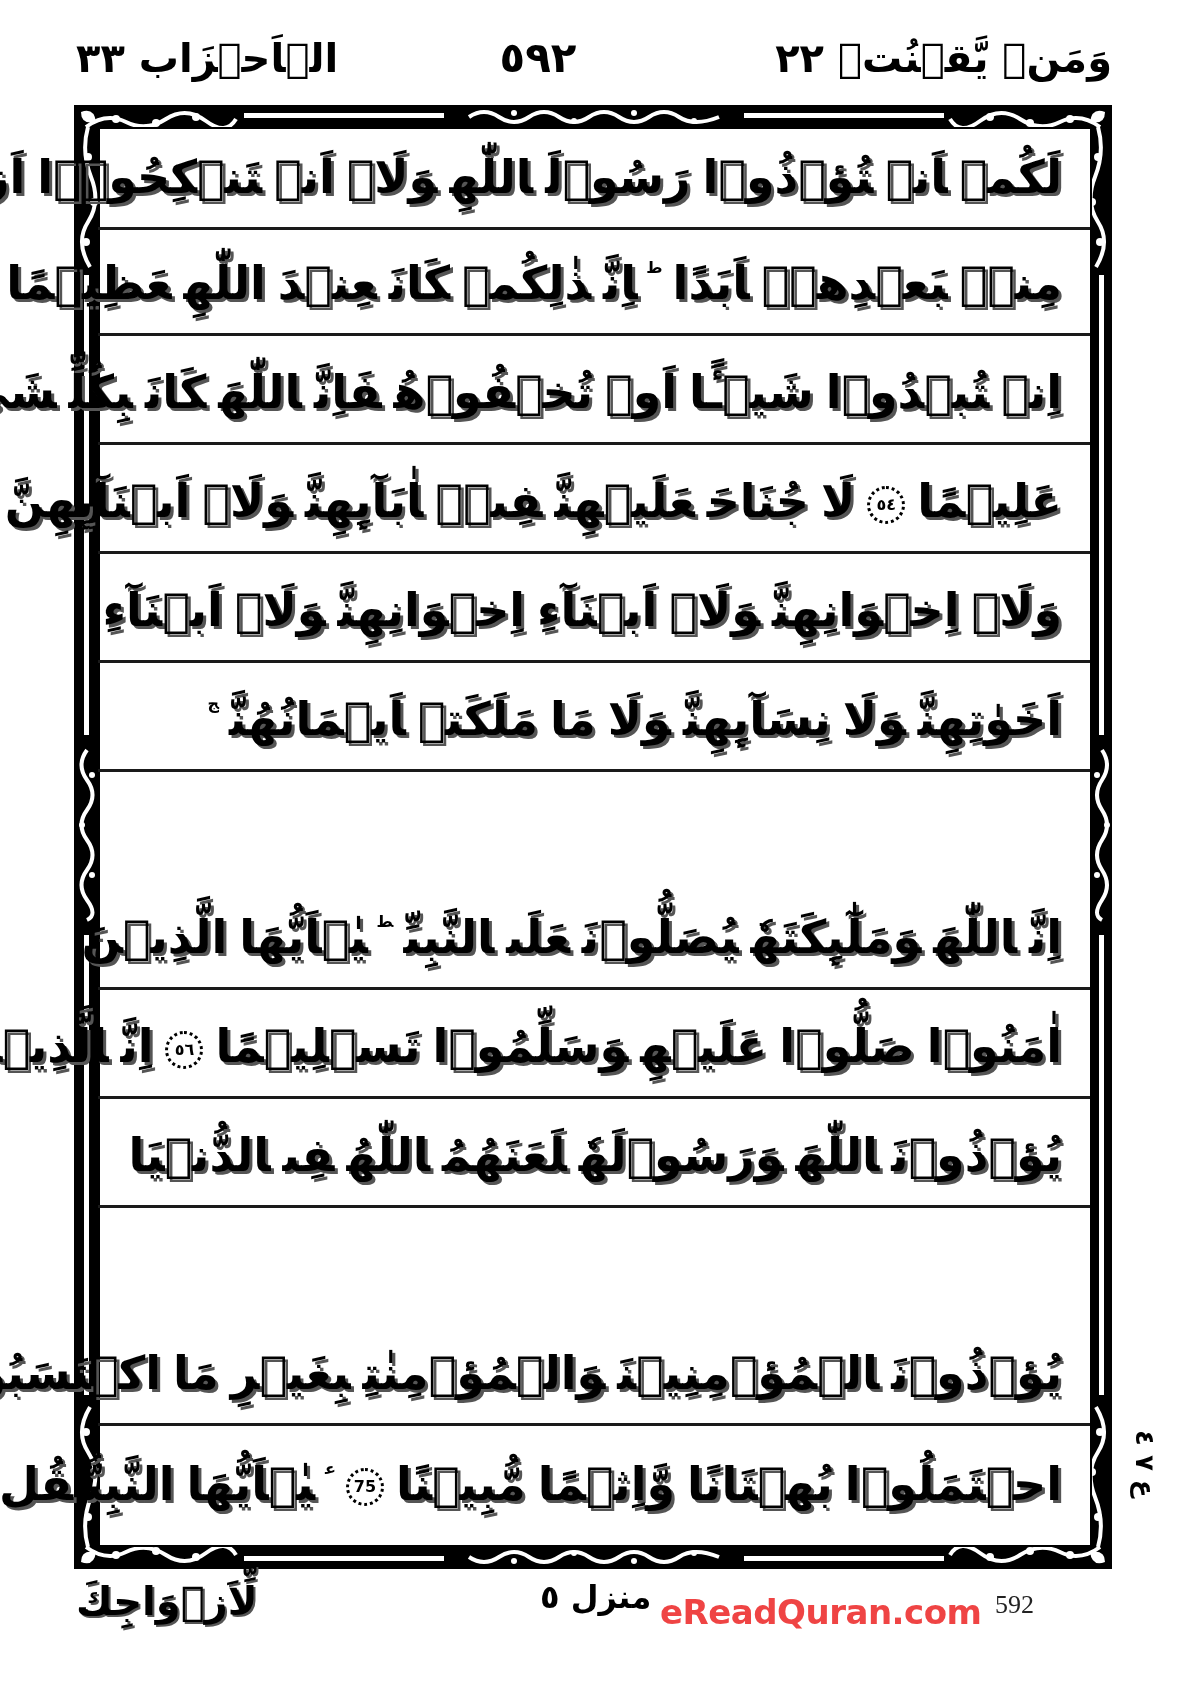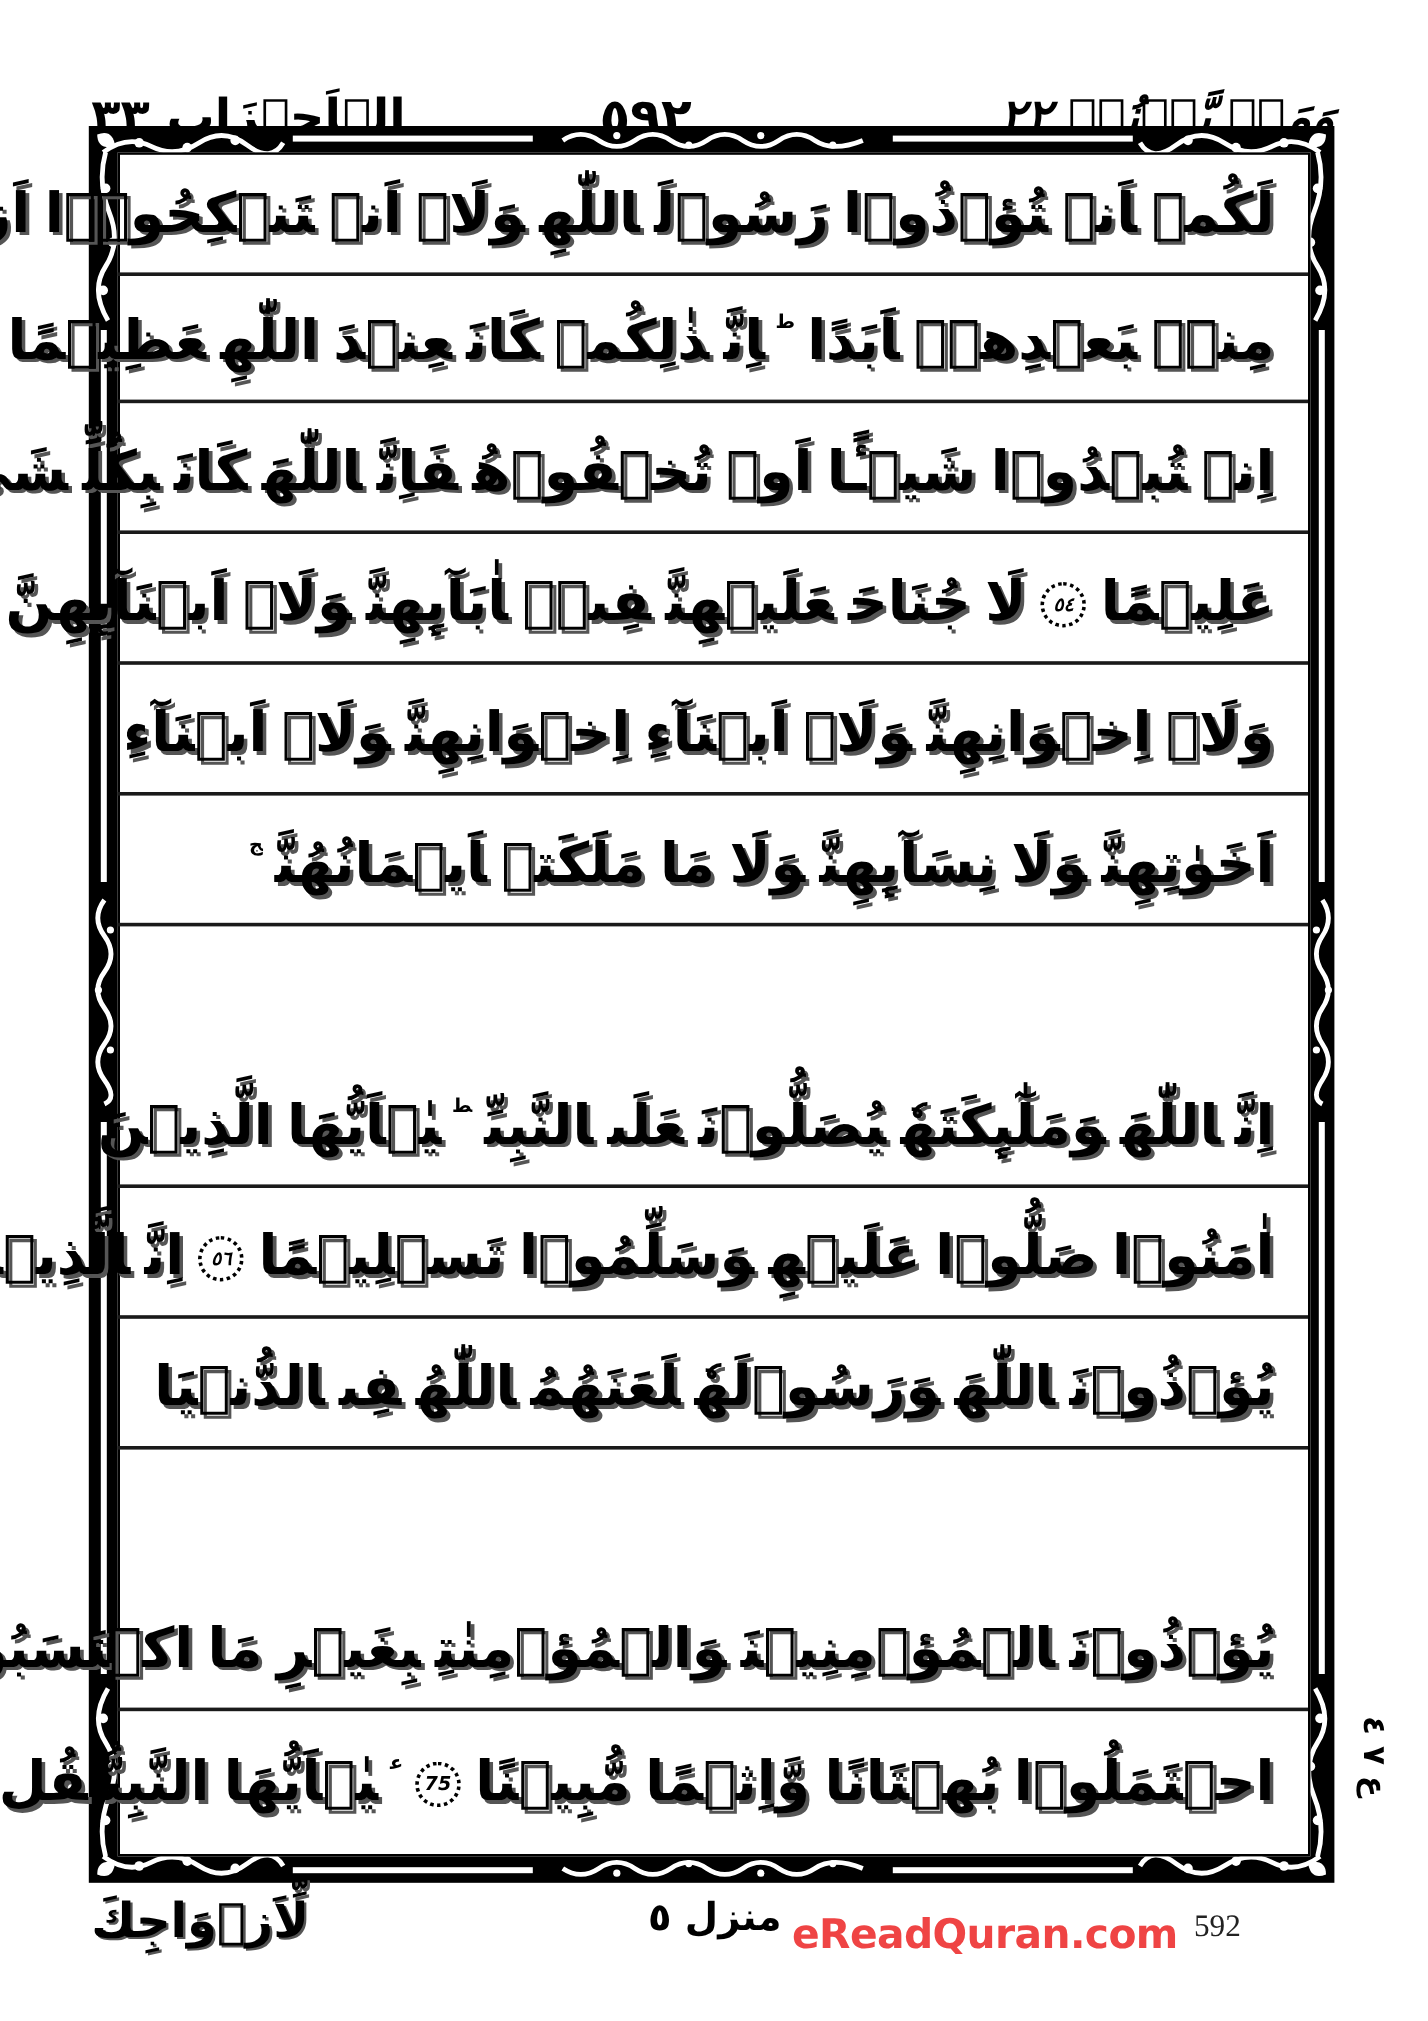--- a/index.html
+++ b/index.html
@@ -1,39 +1,39 @@
 <!DOCTYPE html>
 <html><head>
 <meta charset="utf-8">
 <style>
   html, body { margin: 0; padding: 0; background: #ffffff; }
   body { width: 1190px; height: 1684px; position: relative; overflow: hidden; font-family: "DejaVu Sans", sans-serif; color: #000; }
 
-  .hdr { position: absolute; top: 28px; height: 60px; font-size: 40px; font-weight: bold; line-height: 60px; direction: rtl; white-space: nowrap; margin-top: 40px; }
-  .hdr-juz { right: 78px; font-style: italic; }
+  .hdr { position: absolute; top: 28px; height: 60px; font-size: 40px; font-weight: bold; line-height: 60px; direction: rtl; white-space: nowrap; }
+  .hdr-juz { right: 78px; }
   .hdr-page { left: 0; width: 1076px; text-align: center; font-size: 42px; }
   .hdr-surah { left: 76px; }
 
   
   .frame { position: absolute; left: 74px; top: 105px; width: 1038px; height: 1464px; background: #000; }
   .frame-inner-white { position: absolute; left: 24px; top: 22px; right: 20px; bottom: 22px; background: #fff; border: 2px solid #000; box-sizing: border-box; }
 
   
   .stripe-h { position: absolute; height: 5px; background: #fff; }
   .stripe-v { position: absolute; width: 5px; background: #fff; }
 
   .orn { position: absolute; }
 
   
   .lines { position: absolute; left: 98px; top: 127px; width: 992px; height: 1420px; }
   .line-row { position: absolute; left: 0; width: 992px; height: 103px; border-bottom: 3px solid #1a1a1a; box-sizing: border-box; display: flex; align-items: center; justify-content: space-between; direction: rtl; padding: 0 22px; }
   .line-row:last-child { border-bottom: none; }
   .ar { font-family: "DejaVu Sans", sans-serif; font-weight: bold; font-size: 46px; line-height: 1; white-space: nowrap; text-shadow: 3px 3px 0 #555; letter-spacing: 0; }
   .ar .word { margin: 0 6px; }
-  .ayah { display: inline-flex; align-items: center; justify-content: center; width: 38px; height: 38px; border-radius: 50%; border: 3px dotted #000; font-size: 16px; font-weight: bold; margin: 0 6px; text-shadow: none; box-sizing: border-box; vertical-align: middle; font-style: italic; }
+  .ayah { display: inline-flex; align-items: center; justify-content: center; width: 38px; height: 38px; border-radius: 50%; border: 3px dotted #000; font-size: 16px; font-weight: bold; margin: 0 6px; text-shadow: none; box-sizing: border-box; vertical-align: middle; }
   .waqf { font-size: 16px; font-weight: bold; vertical-align: top; margin: 0 4px; text-shadow: none; }
 
   .side-mark { position: absolute; left: 1120px; top: 1430px; width: 40px; font-size: 26px; font-weight: bold; writing-mode: vertical-rl; direction: rtl; }
 
   .footer-catch { position: absolute; left: 76px; top: 1578px; font-size: 40px; font-weight: bold; direction: rtl; text-shadow: 2px 2px 0 #555; }
   .footer-manzil { position: absolute; left: 540px; top: 1578px; font-size: 32px; font-weight: bold; direction: rtl; }
   .footer-site { position: absolute; left: 660px; top: 1592px; font-family: "DejaVu Sans", sans-serif; font-size: 34px; font-weight: bold; color: #ef4444; letter-spacing: -0.5px; }
   .footer-num { position: absolute; left: 995px; top: 1590px; font-family: Liberation Serif, serif; font-size: 26px; color: #222; }
 </style>
 </head>

